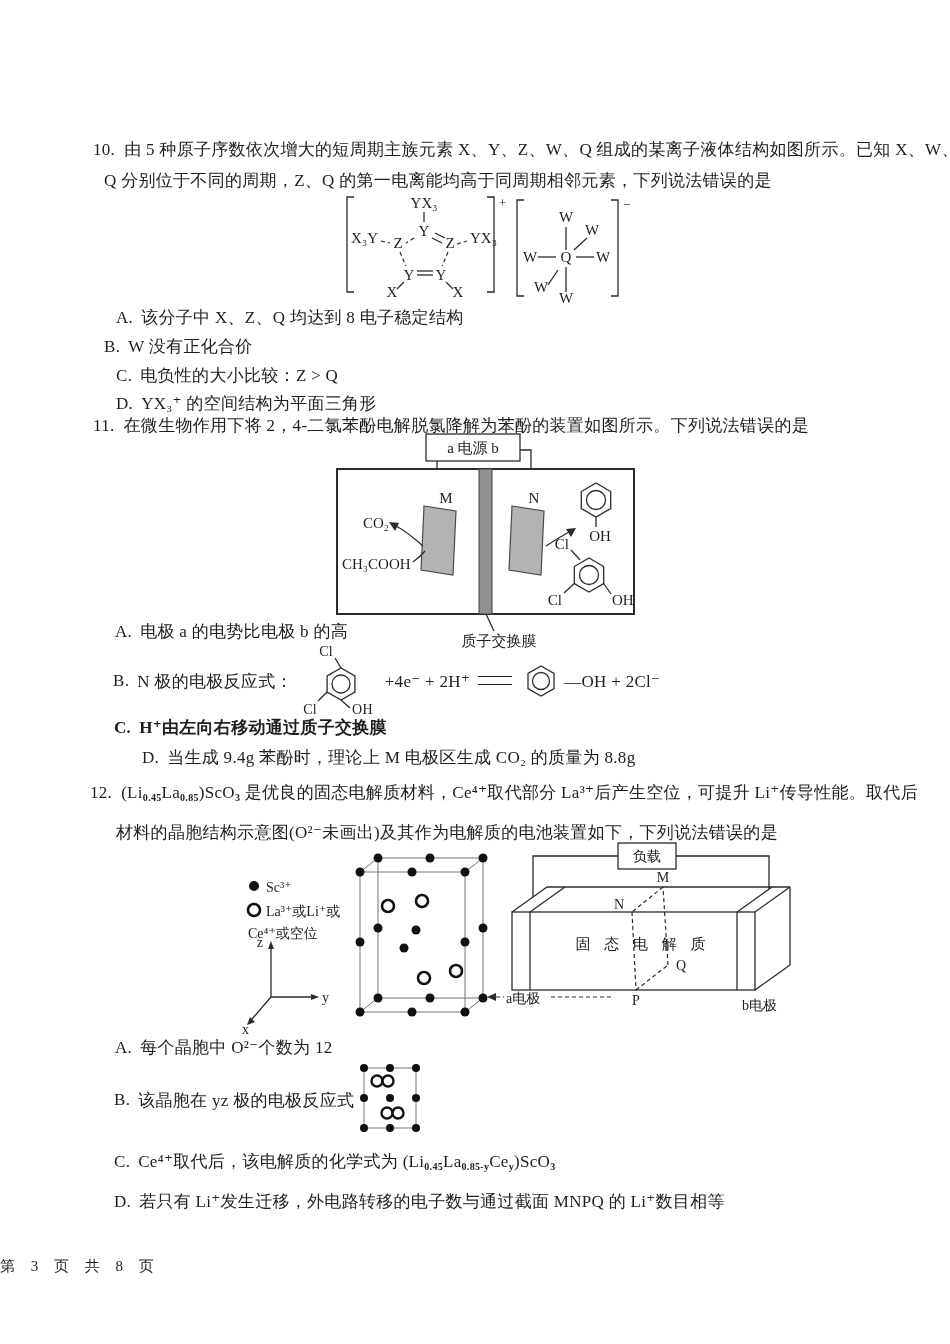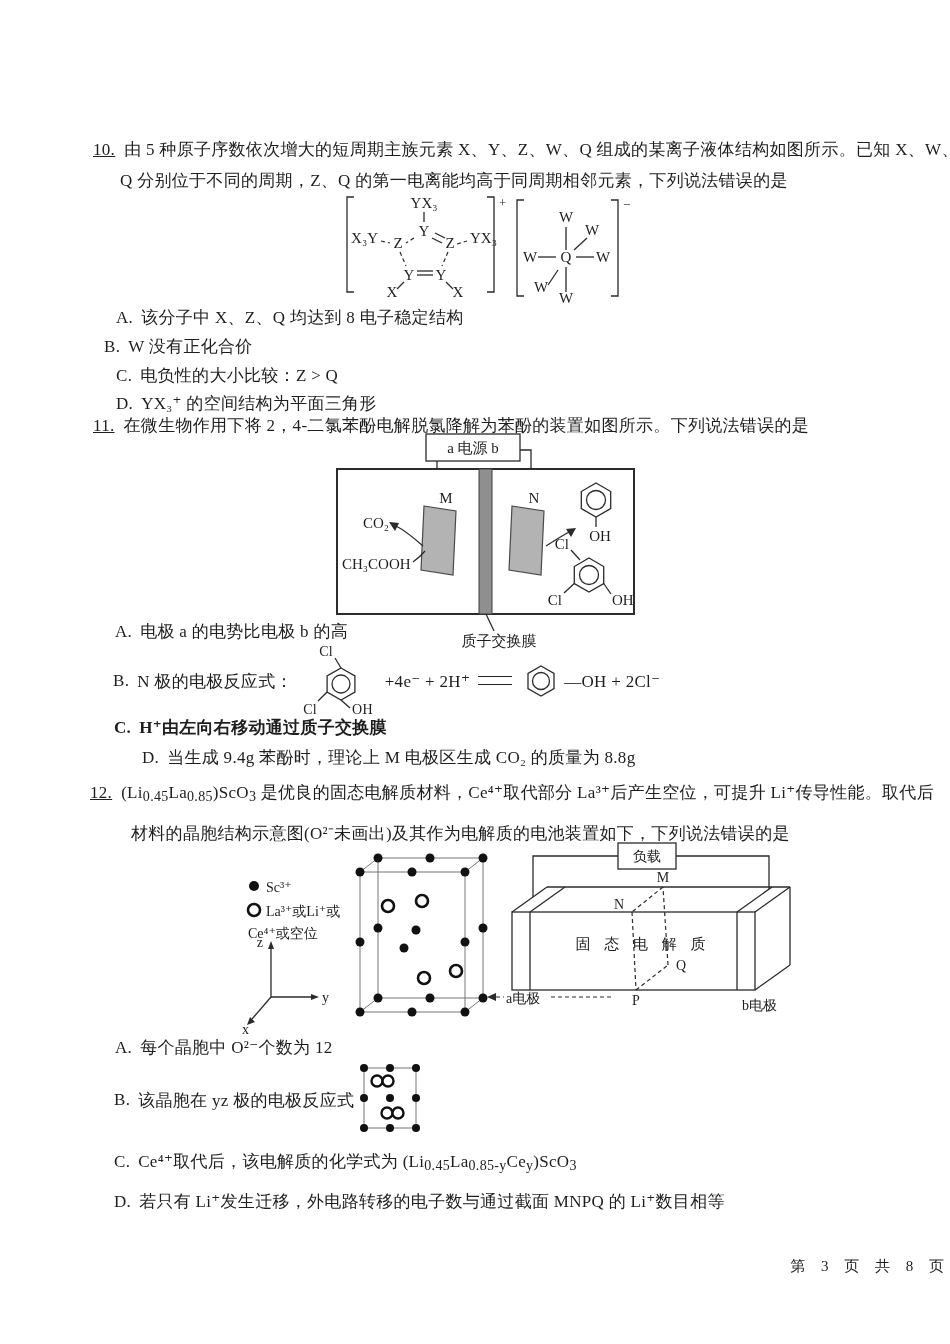--- a/index.html
+++ b/index.html
@@ -5,42 +5,42 @@
   html,body{margin:0;padding:0;}
   body{
     width:950px;height:1344px;background:#ffffff;
     font-family:"Liberation Serif","DejaVu Serif",serif;
     color:#1e1e1e;
   }
   #page{position:relative;width:950px;height:1344px;background:#fff;overflow:hidden;}
   .abs{position:absolute;}
   .q-line{font-size:17px;white-space:nowrap;letter-spacing:0.3px;}
   .opt{font-size:17px;white-space:nowrap;letter-spacing:0.3px;}
-  .qnum{margin-right:9px;text-decoration:underline;}
+  .qnum{margin-right:9px;}
   .optlabel{margin-right:8px;}
   .row{display:flex;align-items:center;}
-  .sb{font-size:14px;}
+  .sb{font-size:10px;font-weight:bold;}
   sub.sb{vertical-align:-3px;}
   .dbond{display:inline-block;width:34px;height:7px;border-top:1.6px solid #222;border-bottom:1.6px solid #222;margin:0 8px 2px 8px;}
-  .footer{width:950px;text-align:right;font-size:15px;letter-spacing:6px;}
+  .footer{width:950px;text-align:left;font-size:15px;letter-spacing:6px;}
   svg{display:block;}
   svg text{font-family:"Liberation Serif","DejaVu Serif",serif;fill:#1e1e1e;}
   .stroke{stroke:#2b2b2b;stroke-width:1.3;fill:none;}
   .thin{stroke:#777;stroke-width:1;fill:none;}
   .dash{stroke:#2b2b2b;stroke-width:1.2;fill:none;stroke-dasharray:4 3;}
 </style>
 </head>
 <body>
 
 <div id="page">
 
   <div class="abs q-line" style="left:93px;top:138px;">
     <span class="qnum">10.</span><span>由 5 种原子序数依次增大的短周期主族元素 X、Y、Z、W、Q 组成的某离子液体结构如图所示。已知 X、W、</span>
   </div>
-  <div class="abs q-line" style="left:120px;top:169px;">
+  <div class="abs q-line" style="left:104px;top:169px;">
     <span>Q 分别位于不同的周期，Z、Q 的第一电离能均高于同周期相邻元素，下列说法错误的是</span>
   </div>
 
   <svg class="abs" style="left:330px;top:188px;" width="320" height="116" viewBox="330 188 320 116">
 
     <path class="stroke" d="M354 197 h-7 v95 h7"></path>
     <path class="stroke" d="M487 197 h7 v95 h-7"></path>
     <text x="499" y="207" font-size="13">+</text>
 
     <g>
@@ -174,21 +174,21 @@
   <div class="abs opt" style="left:114px;top:716px;font-weight:bold;">
     <span class="optlabel">C.</span><span>H⁺由左向右移动通过质子交换膜</span>
   </div>
   <div class="abs opt" style="left:114px;top:746px;margin-left:28px;">
     <span class="optlabel">D.</span><span>当生成 9.4g 苯酚时，理论上 M 电极区生成 CO₂ 的质量为 8.8g</span>
   </div>
 
   <div class="abs q-line" style="left:90px;top:781px;">
     <span class="qnum">12.</span><span><span>(Li</span><sub class="sb">0.45</sub><span>La</span><sub class="sb">0.85</sub><span>)ScO</span><sub class="sb">3</sub></span><span> 是优良的固态电解质材料，Ce⁴⁺取代部分 La³⁺后产生空位，可提升 Li⁺传导性能。取代后</span>
   </div>
-  <div class="abs q-line" style="left:131px;top:821px;font-family:Liberation Serif, serif;">
+  <div class="abs q-line" style="left:116px;top:821px;">
     <span>材料的晶胞结构示意图(O²⁻未画出)及其作为电解质的电池装置如下，下列说法错误的是</span>
   </div>
 
   <svg class="abs" style="left:235px;top:838px;" width="640" height="200" viewBox="235 838 640 200">
 
     <g>
       <circle cx="254" cy="886" r="5" fill="#111"></circle>
       <text x="266" y="892" font-size="14">Sc³⁺</text>
       <circle cx="254" cy="910" r="6" fill="#fff" stroke="#111" stroke-width="2.6"></circle>
       <text x="266" y="916" font-size="14">La³⁺或Li⁺或</text>

